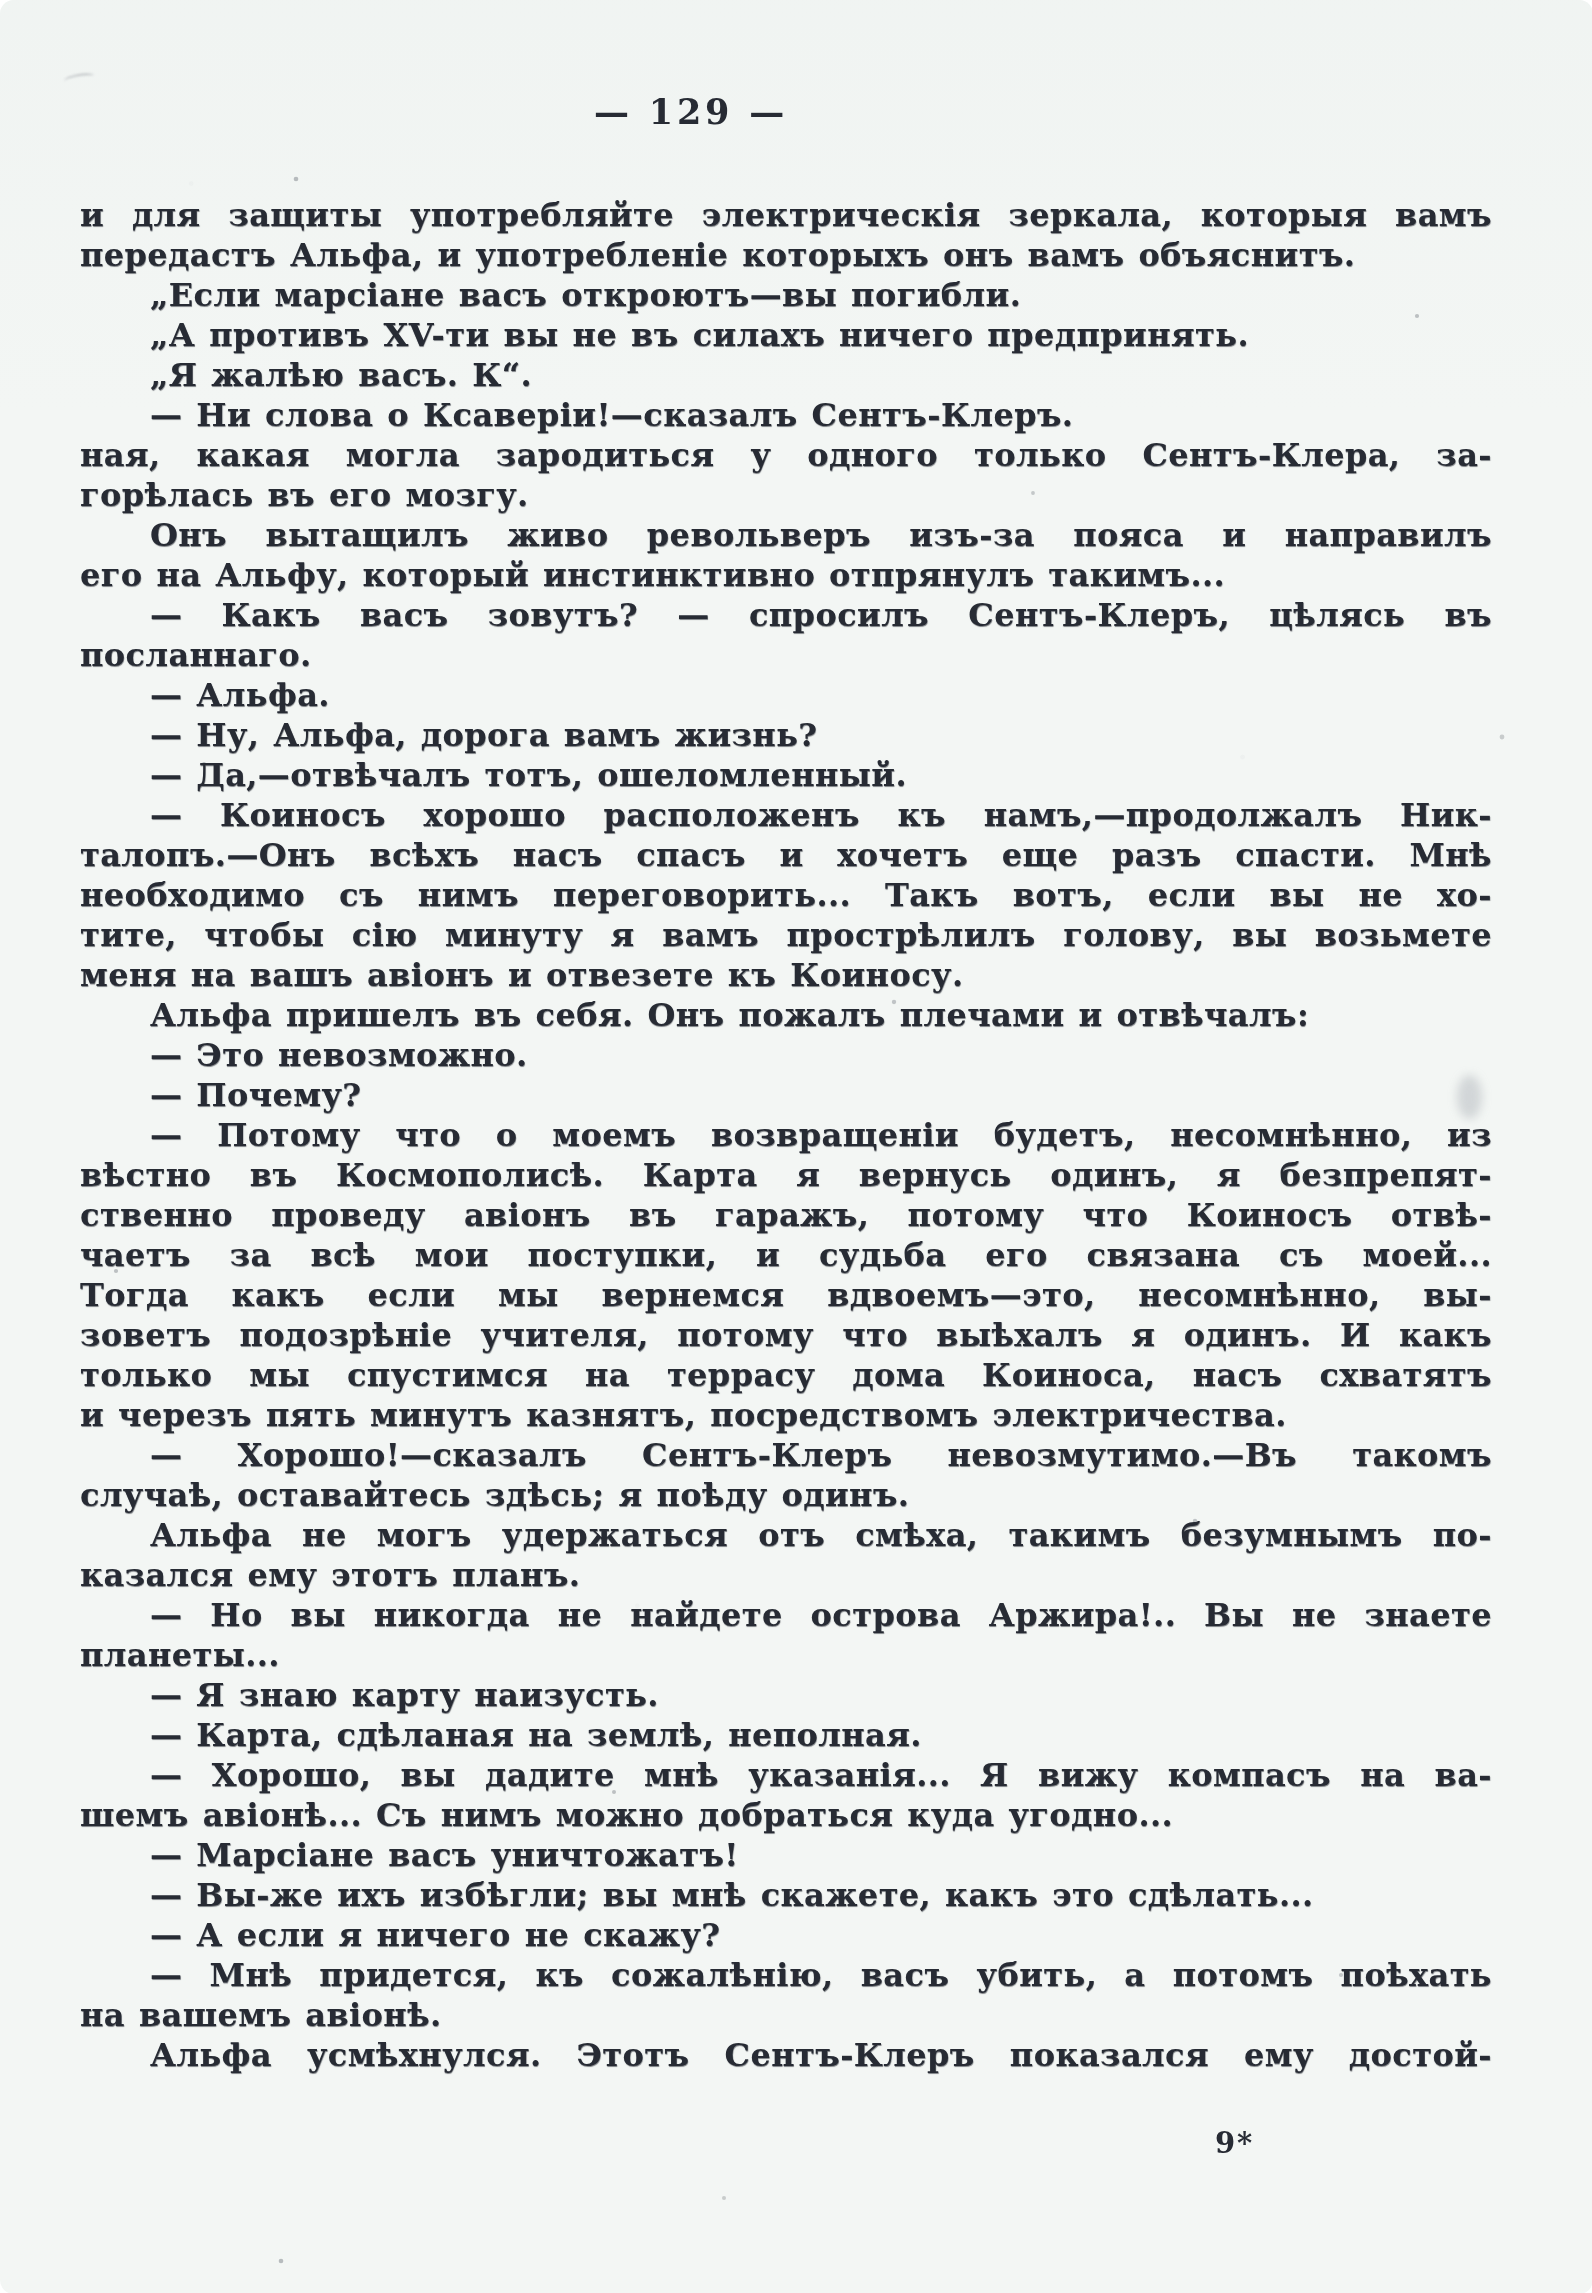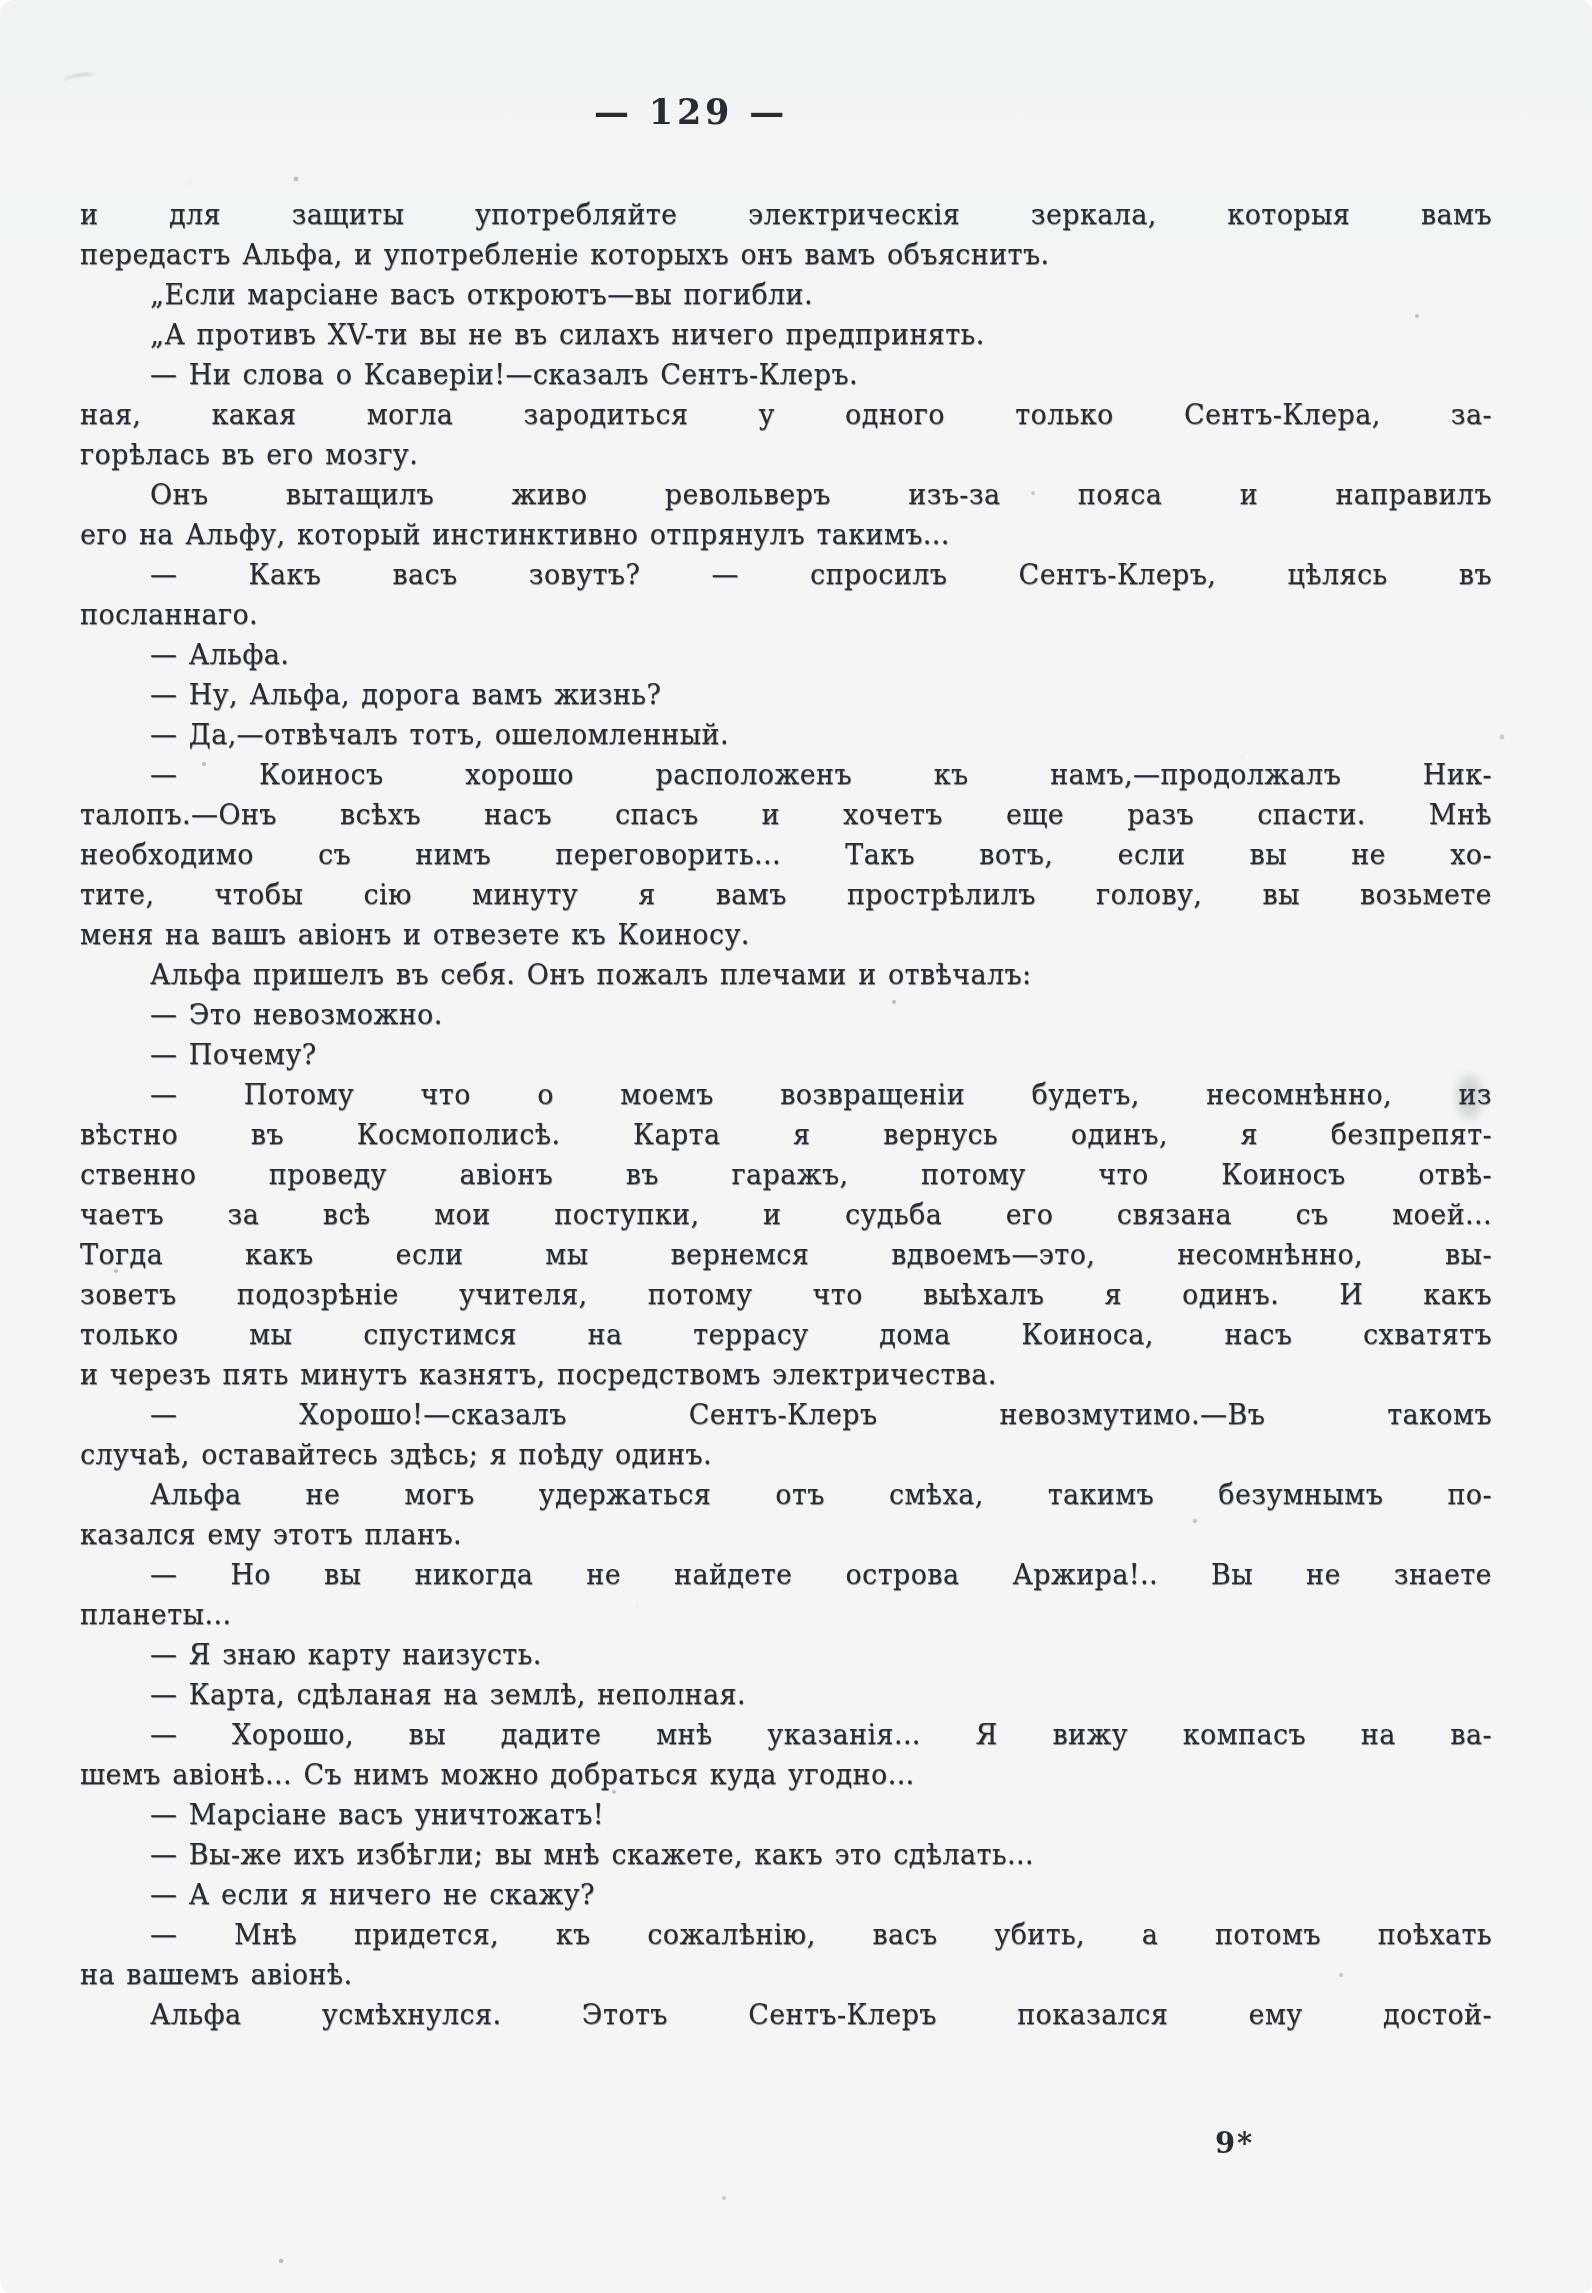--- a/index.html
+++ b/index.html
@@ -16,21 +16,21 @@
       radial-gradient(circle at 78% 33%, rgba(150,155,165,0.06) 0 1.9px, transparent 2.8px),
       radial-gradient(circle at 40% 70%, rgba(150,155,165,0.05) 0 1.9px, transparent 2.8px),
       linear-gradient(180deg, rgba(235,240,238,0.35), rgba(248,250,249,0) 18%);
     pointer-events: none; }
 
   .header { position: absolute; top: 91px; left: 0; width: 1382px;
             text-align: center; font-size: 35px; font-weight: bold;
             letter-spacing: 3.8px; color: var(--ink); }
 
   .text-block { position: absolute; top: 195px; left: 80px; width: 1412px;
-                font-size: 27px; font-weight: normal; color: var(--ink);
+                font-size: 32px; font-weight: bold; color: var(--ink);
                 letter-spacing: 0.4px; word-spacing: 2.4px;
                 text-shadow: 0.4px 0.5px 0.8px rgba(32,36,46,0.55); }
 
   .line { height: 40px; line-height: 40px; white-space: nowrap; }
   .line.ind { padding-left: 70px; }
   .line.jst { white-space: normal; text-align: justify; text-align-last: justify;
               text-justify: inter-word; }
 
   .footer-sig { position: absolute; top: 2126px; left: 1215px;
                 font-size: 29px; font-weight: bold; color: var(--ink);
@@ -68,20 +68,21 @@
   <div class="smudge"></div>
   <div class="specks"></div>
 
   <div class="header">— 129 —</div>
 
   <div class="text-block">
       <div class="line jst">и для защиты употребляйте электрическія зеркала, которыя вамъ</div>
       <div class="line">передастъ Альфа, и употребленіе которыхъ онъ вамъ объяснитъ.</div>
       <div class="line ind">„Если марсіане васъ откроютъ—вы погибли.</div>
       <div class="line ind">„А противъ XV-ти вы не въ силахъ ничего предпринять.</div>
+      <div class="line ind">„Я жалѣю васъ. К“.</div>
       <div class="line ind">— Ни слова о Ксаверіи!—сказалъ Сентъ-Клеръ.</div>
       <div class="line jst">ная, какая могла зародиться у одного только Сентъ-Клера, за-</div>
       <div class="line">горѣлась  въ его мозгу.</div>
       <div class="line ind jst">Онъ вытащилъ живо револьверъ изъ-за пояса и направилъ</div>
       <div class="line">его на Альфу, который инстинктивно отпрянулъ такимъ...</div>
       <div class="line ind jst">— Какъ васъ зовутъ? — спросилъ Сентъ-Клеръ, цѣлясь въ</div>
       <div class="line">посланнаго.</div>
       <div class="line ind">— Альфа.</div>
       <div class="line ind">— Ну, Альфа, дорога вамъ жизнь?</div>
       <div class="line ind">— Да,—отвѣчалъ тотъ, ошеломленный.</div>

